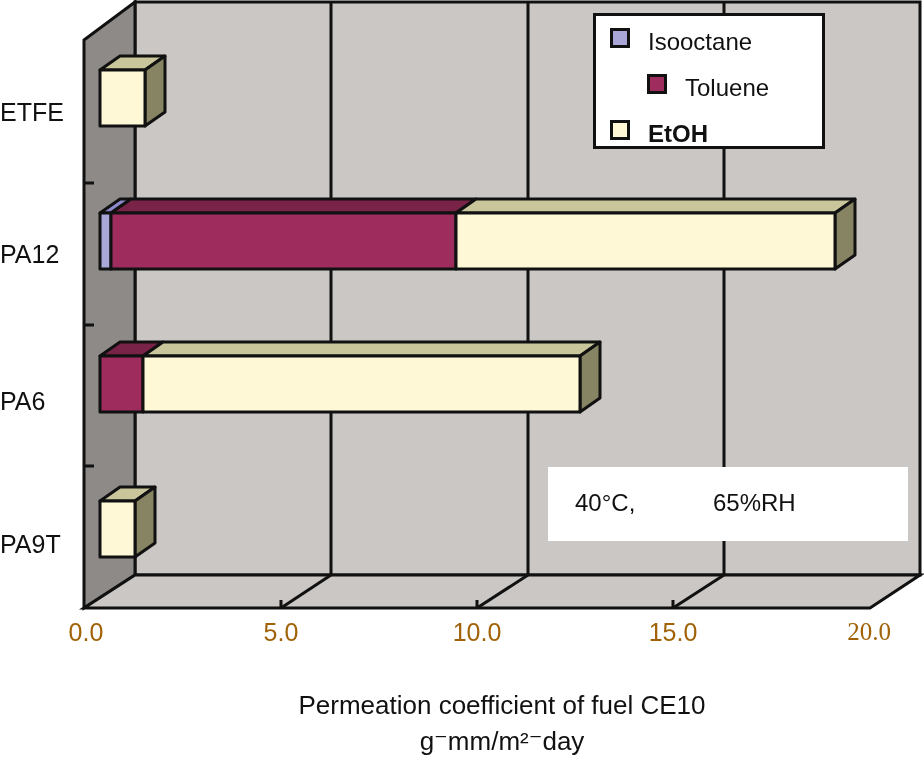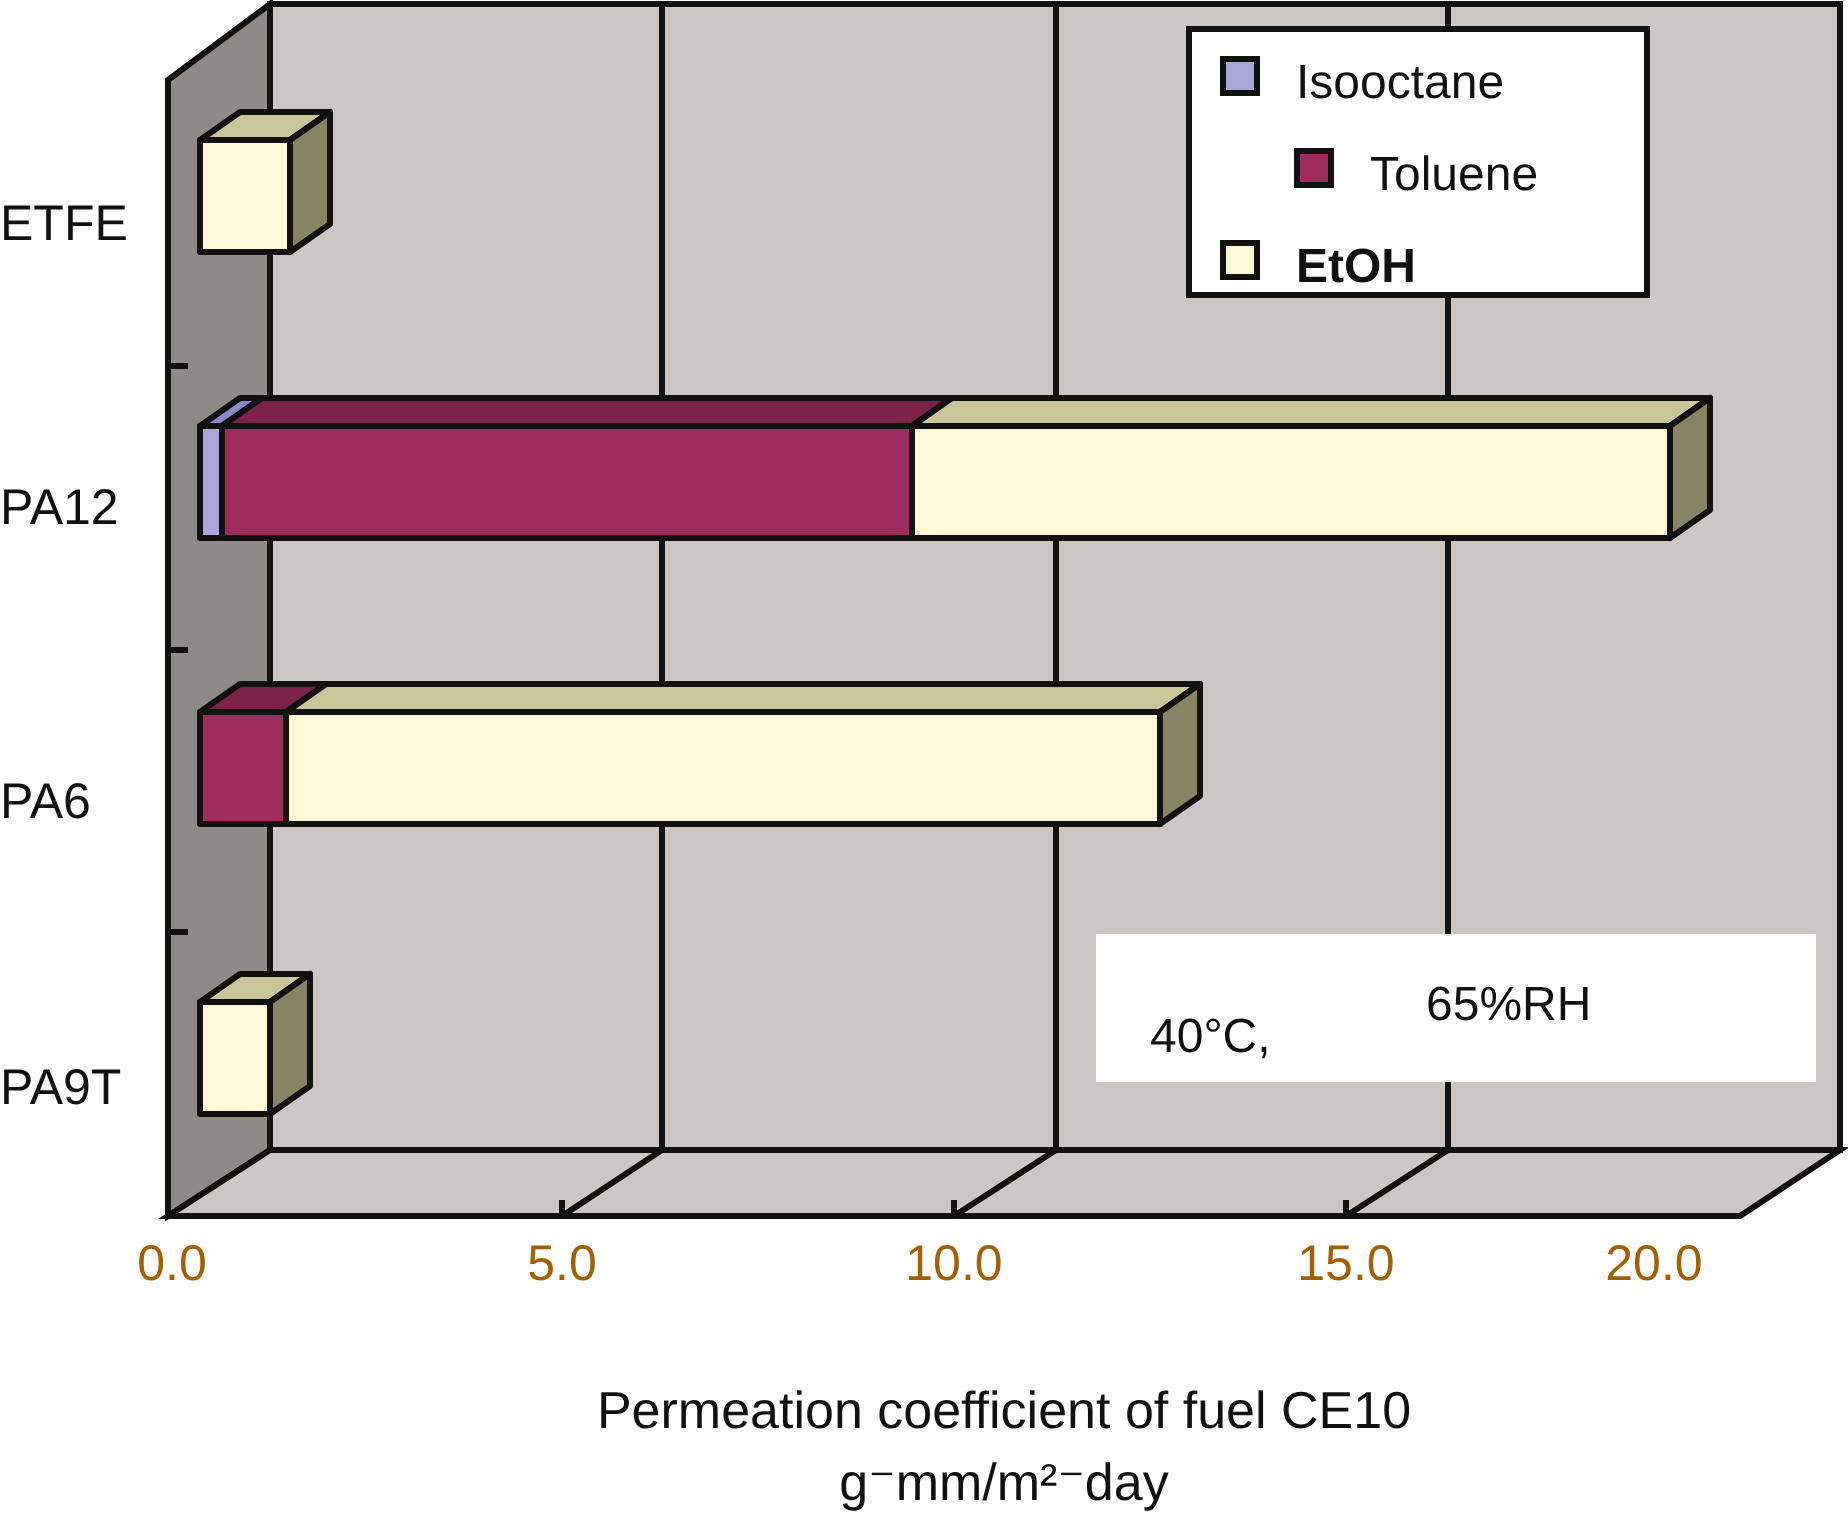--- a/index.html
+++ b/index.html
@@ -79,36 +79,36 @@
 
 <div class="cat-label" style="top:98px;">ETFE</div>
 <div class="cat-label" style="top:240px;">PA12</div>
 <div class="cat-label" style="top:387px;">PA6</div>
 <div class="cat-label" style="top:530px;">PA9T</div>
 
 <div class="tick-label" style="left:46px;">0.0</div>
 <div class="tick-label" style="left:241px;">5.0</div>
 <div class="tick-label" style="left:437px;">10.0</div>
 <div class="tick-label" style="left:633px;">15.0</div>
-<div class="tick-label" style="left:787px;">20.0</div>
+<div class="tick-label" style="left:829px;font-family:Liberation Serif, serif;">20.0</div>
 
 <div class="legend">
   <div class="legend-item" style="top:12px;">
     <span class="legend-swatch" style="background:#a9a6d8;"></span>
     <span class="legend-text">Isooctane</span>
   </div>
   <div class="legend-item" style="top:58px;padding-left:37px;">
     <span class="legend-swatch" style="background:#9e2d5e;"></span>
     <span class="legend-text">Toluene</span>
   </div>
   <div class="legend-item" style="top:104px;font-weight:bold;">
     <span class="legend-swatch" style="background:#fff8d6;"></span>
     <span class="legend-text">EtOH</span>
   </div>
 </div>
 
 <div class="condition-box">
-  <span class="condition-text" style="left:27px;margin-top:16px;">40°C,</span>
+  <span class="condition-text" style="left:27px;">40°C,</span>
   <span class="condition-text" style="left:165px;">65%RH</span>
 </div>
 
 <div class="xlabel" style="top:690px;">Permeation coefficient of fuel CE10</div>
 <div class="xlabel" style="top:726px;">g⁻mm/m²⁻day</div>
 
 </body></html>

